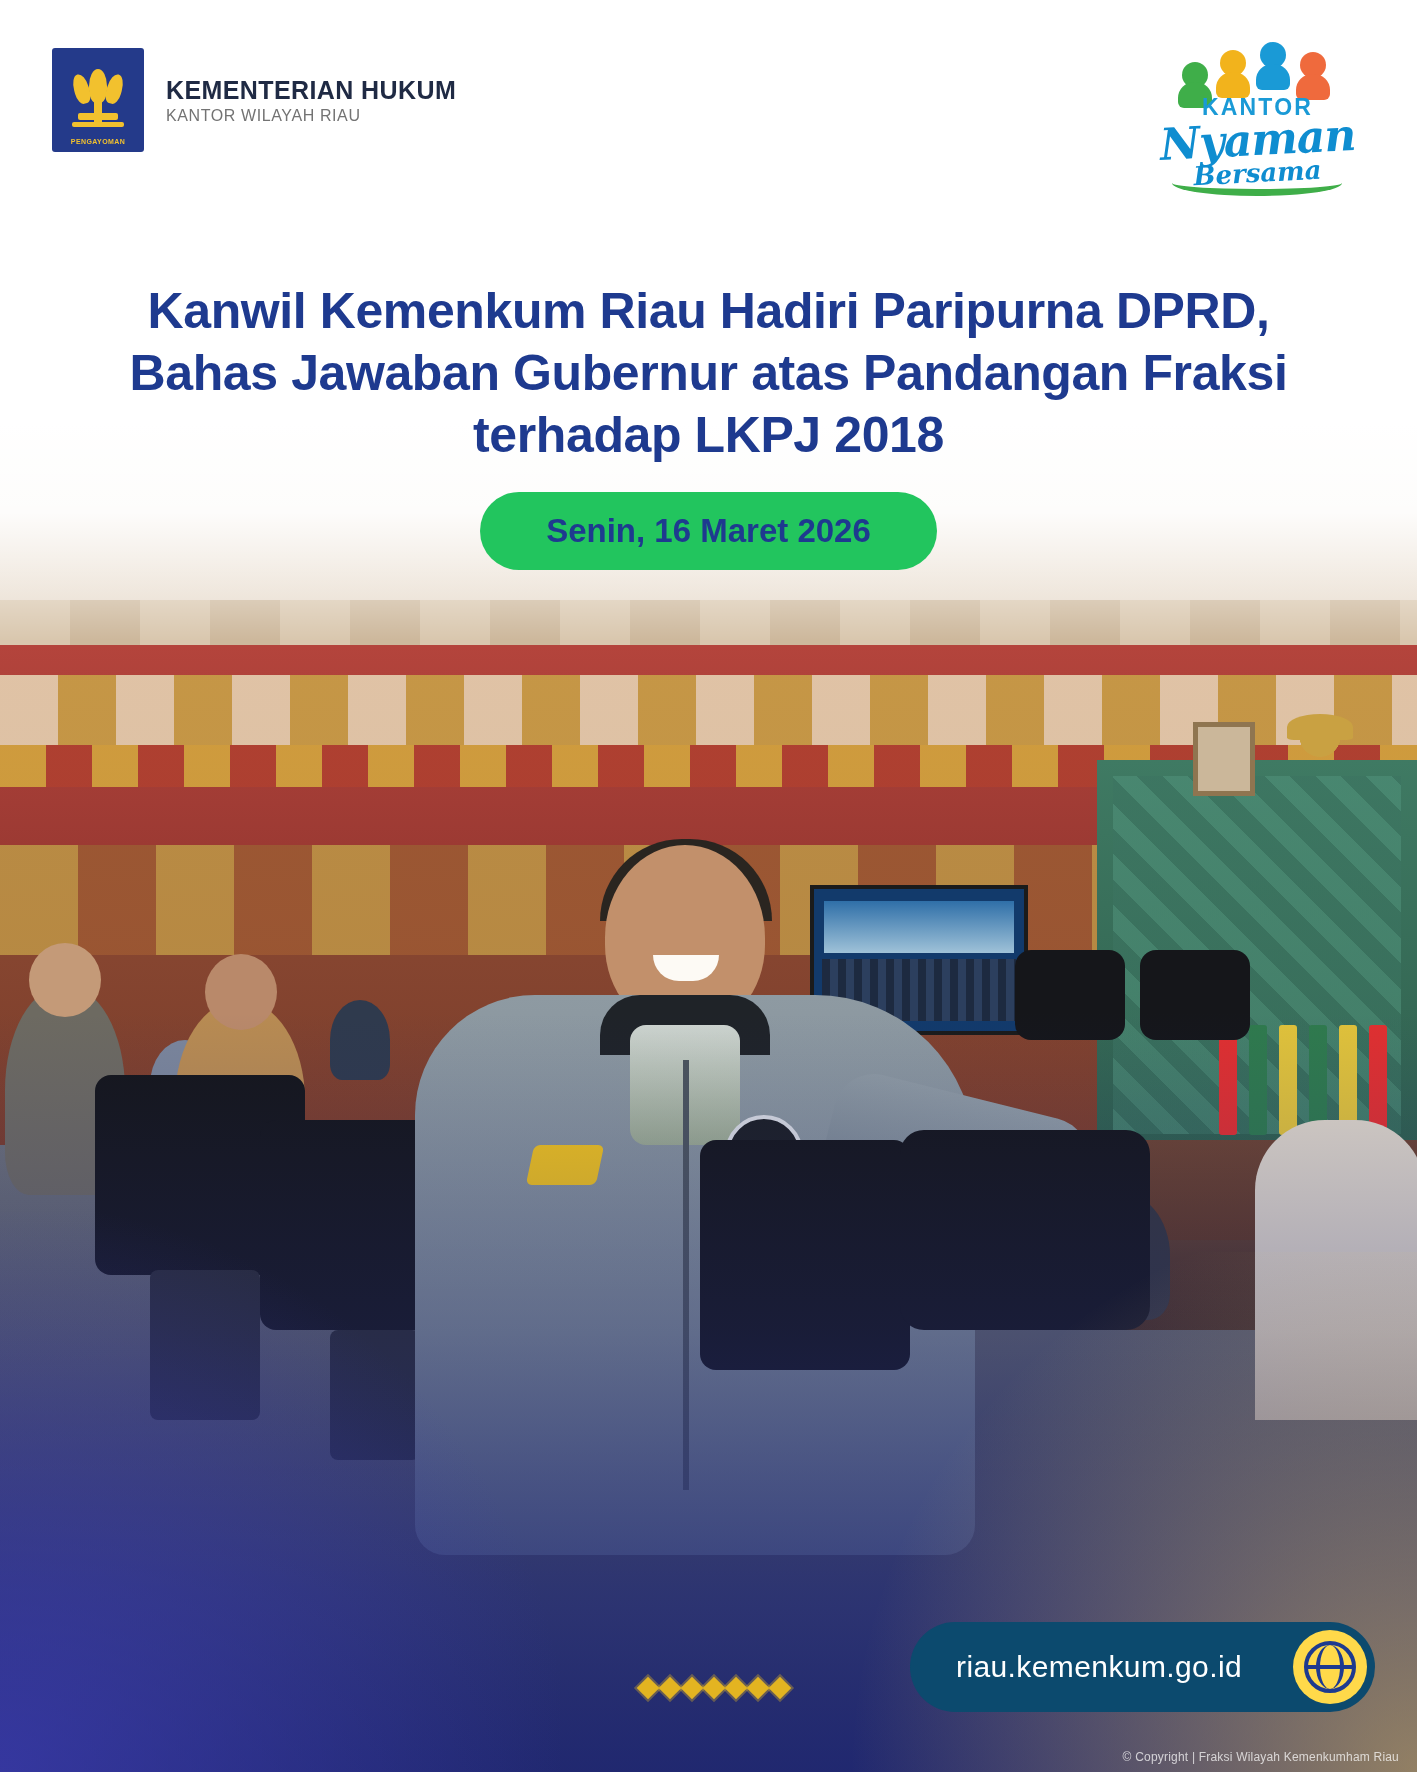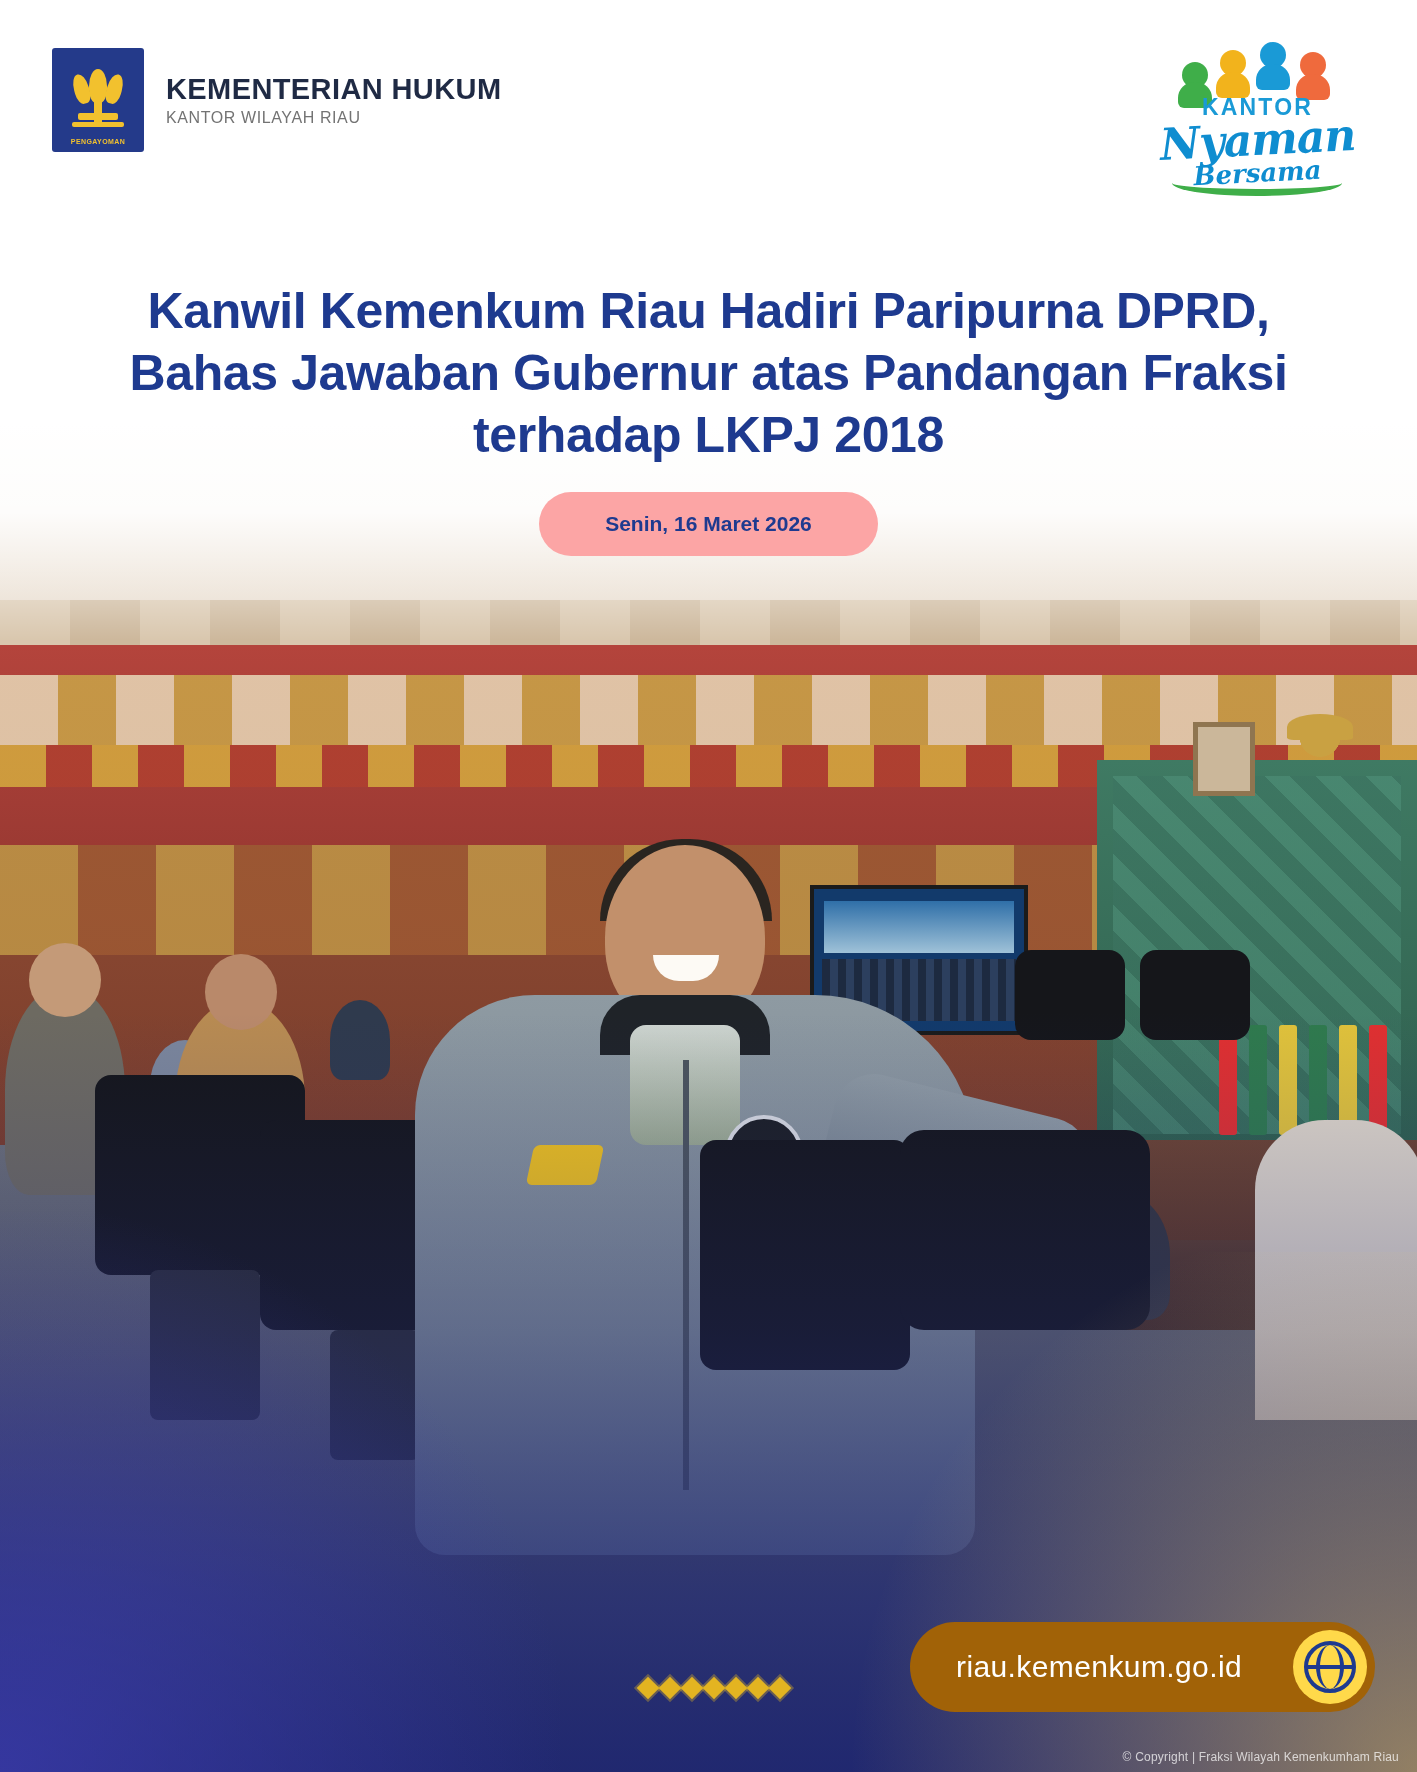--- a/index.html
+++ b/index.html
@@ -59,21 +59,21 @@
     position:absolute;
     bottom:7px; left:50%; transform:translateX(-50%);
     font-size:7px;
     letter-spacing:0.4px;
     color:#f2c12e;
     font-weight:bold;
     white-space:nowrap;
   }
   .brand-text { line-height:1.28; }
   .brand-text .l1 {
-    font-size:29px;
+    font-size:25px;
     font-weight:bold;
     letter-spacing:0.4px;
     color:#1f2a44;
   }
   .brand-text .l2 {
     font-size:16px;
     font-weight:300;
     letter-spacing:0.6px;
     color:#737373;
   }
@@ -141,23 +141,23 @@
   .title {
     font-size:50px;
     line-height:1.24;
     font-weight:bold;
     color:#1e3a8f;
     letter-spacing:-0.4px;
   }
   .date-pill {
     margin:26px auto 0 auto;
     display:inline-block;
-    background:#fca5a5;
+    background:#22c55e;
     color:#1e3a8f;
-    font-size:21px;
+    font-size:33px;
     font-weight:bold;
     padding:20px 66px;
     border-radius:46px;
   }
 
   
   .photo {
     position:absolute;
     left:0; top:0; right:0; bottom:0;
     overflow:hidden;
@@ -367,21 +367,21 @@
     background:#e3b421;
     transform:rotate(45deg);
     display:block;
     box-shadow:0 0 0 2px rgba(227,180,33,.35);
   }
   .web-pill {
     position:absolute;
     right:42px; bottom:60px;
     height:90px;
     min-width:465px;
-    background:#a16207;
+    background:#0c4a6e;
     border-radius:50px;
     display:flex;
     align-items:center;
     justify-content:space-between;
     padding:0 8px 0 46px;
   }
   .web-url {
     color:#ffffff;
     font-size:30px;
     letter-spacing:.4px;

